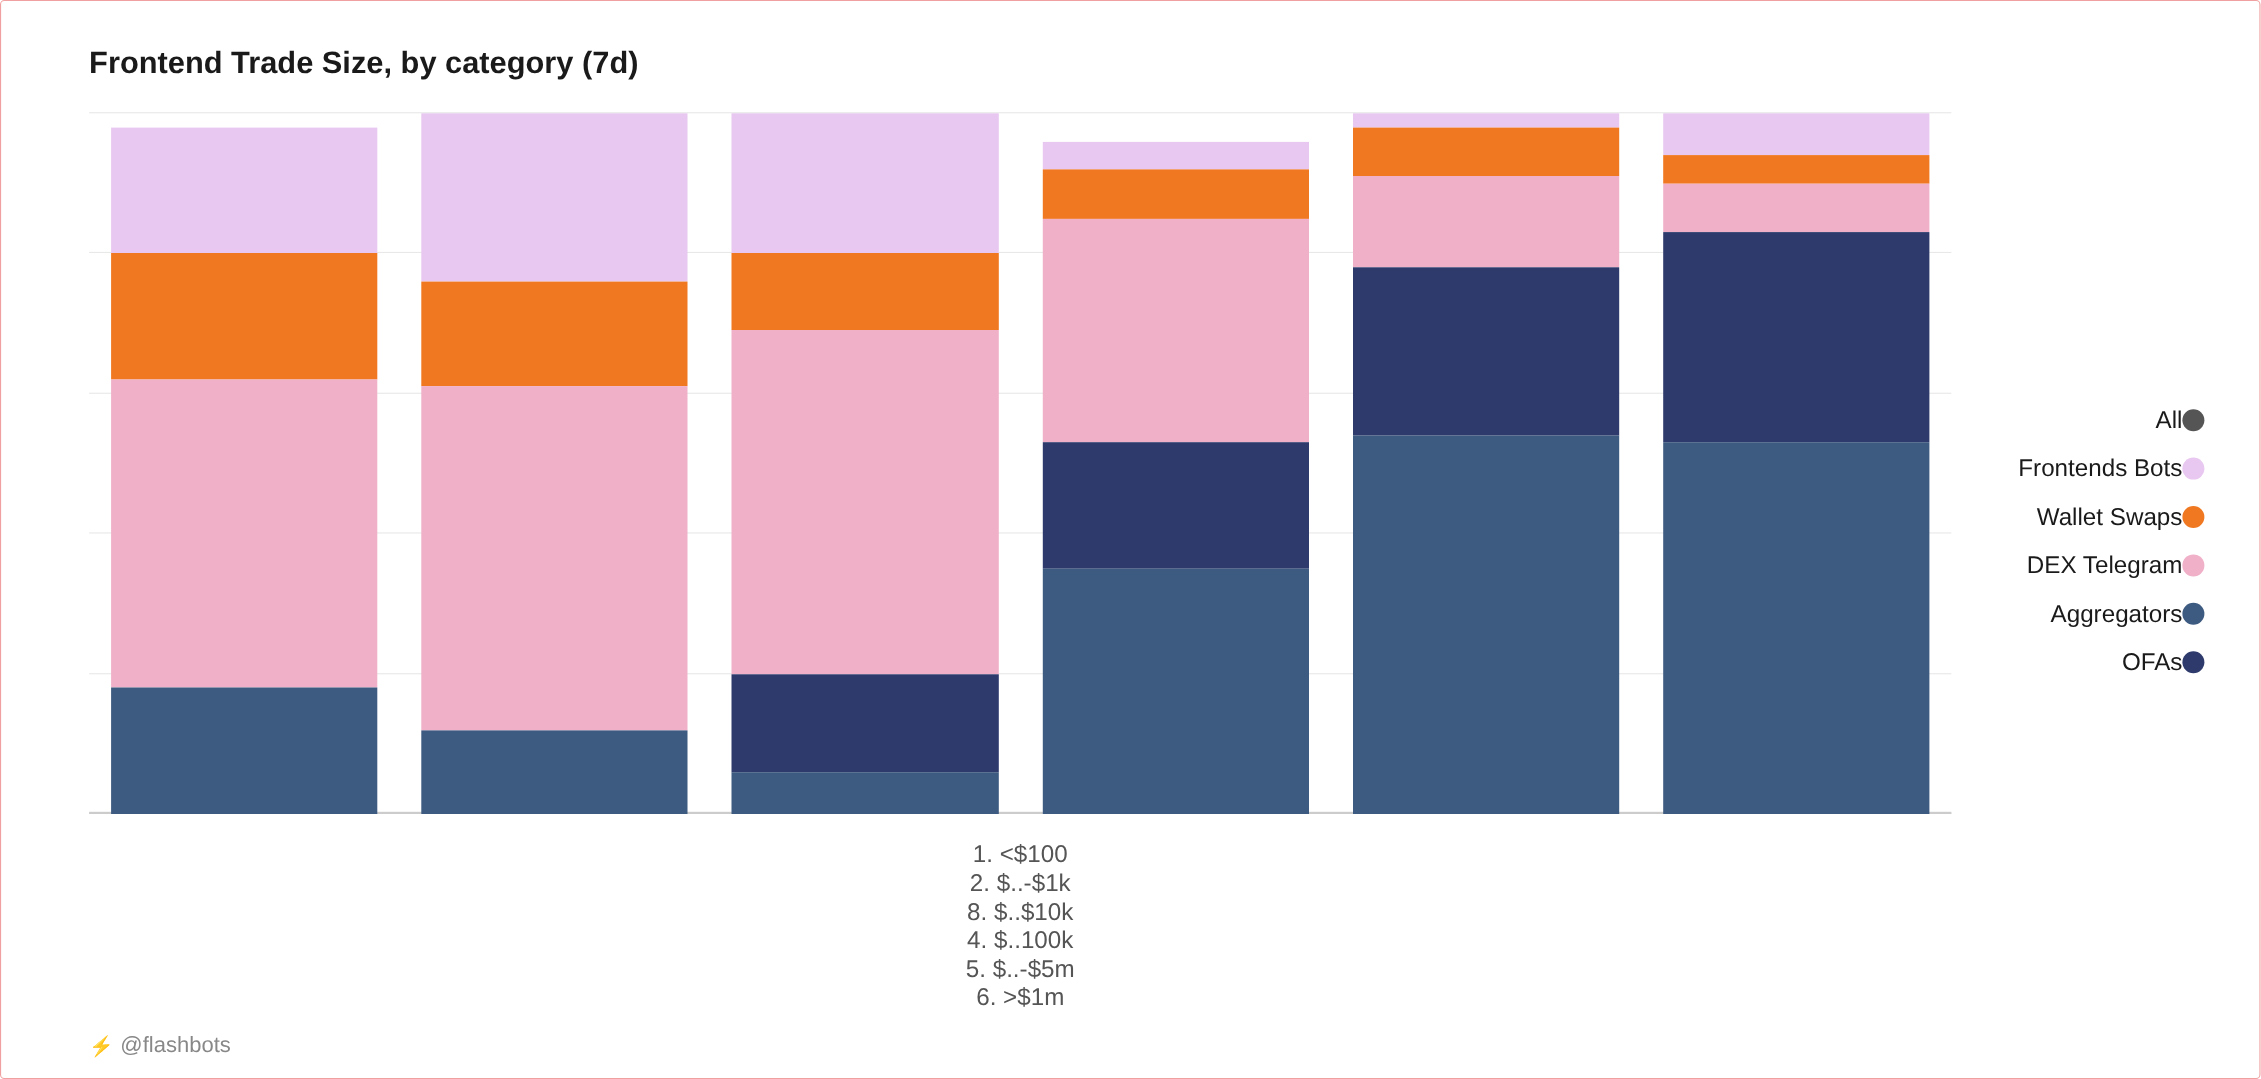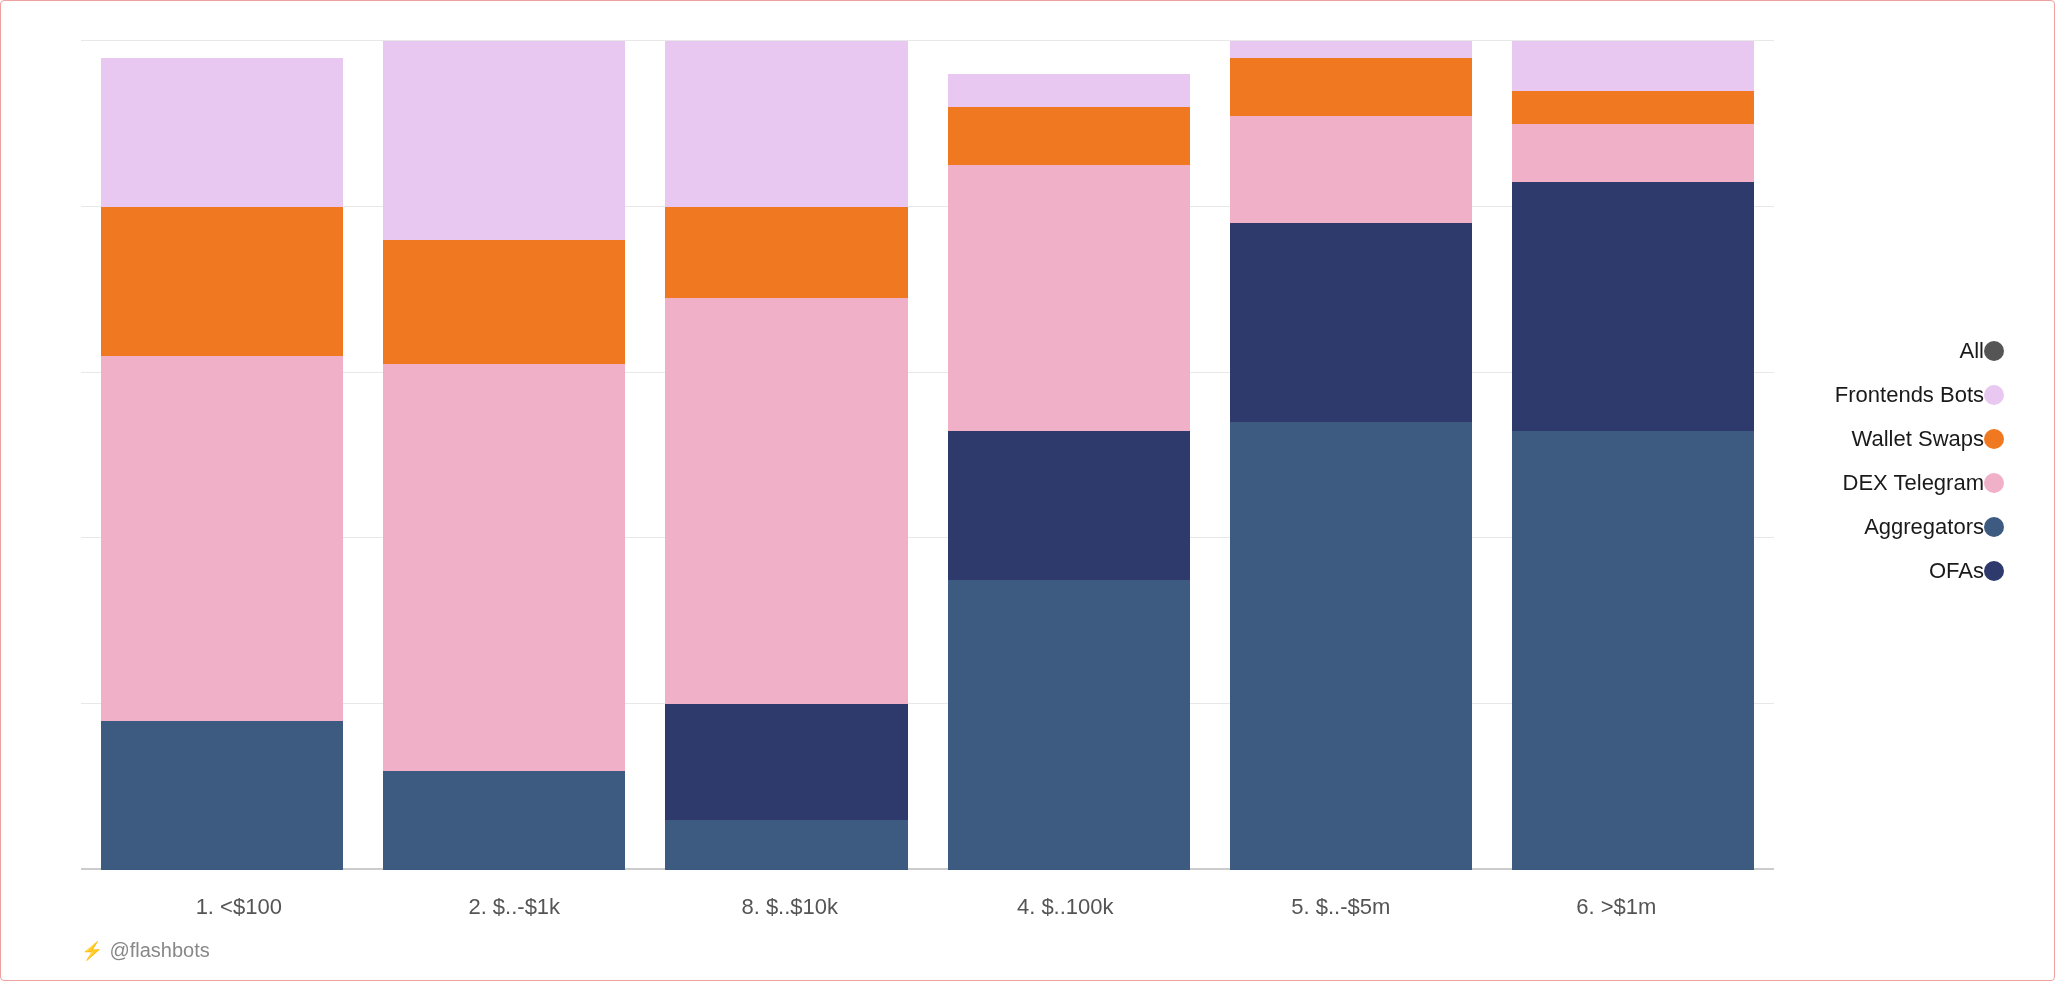--- a/index.html
+++ b/index.html
@@ -96,20 +96,21 @@
     }
     .bar-segment {
       width: 100%;
       transition: none;
     }
     .x-axis {
       display: flex;
       justify-content: space-around;
       padding: 0 20px;
       margin-top: 24px;
+      flex-direction: column;
     }
     .x-label {
       flex: 1;
       text-align: center;
       font-size: 22px;
       color: #555;
     }
     .legend {
       display: flex;
       flex-direction: column;
@@ -156,20 +157,21 @@
       left: 0;
       right: 0;
       height: 2px;
       background: #ccc;
     }
   </style>
 </head>
 <body>
 
 <div class="chart-container">
+  <div class="chart-title">Frontend Trade Size, by category (7d)</div>
 
   <div class="chart-body">
     <div class="chart-area">
 
 
       <div class="gridlines-and-bars">
         <div class="gridlines" id="gridlines">
             <div class="gridline" style="bottom: 0%;"></div>
             <div class="gridline" style="bottom: 20%;"></div>
             <div class="gridline" style="bottom: 40%;"></div>

